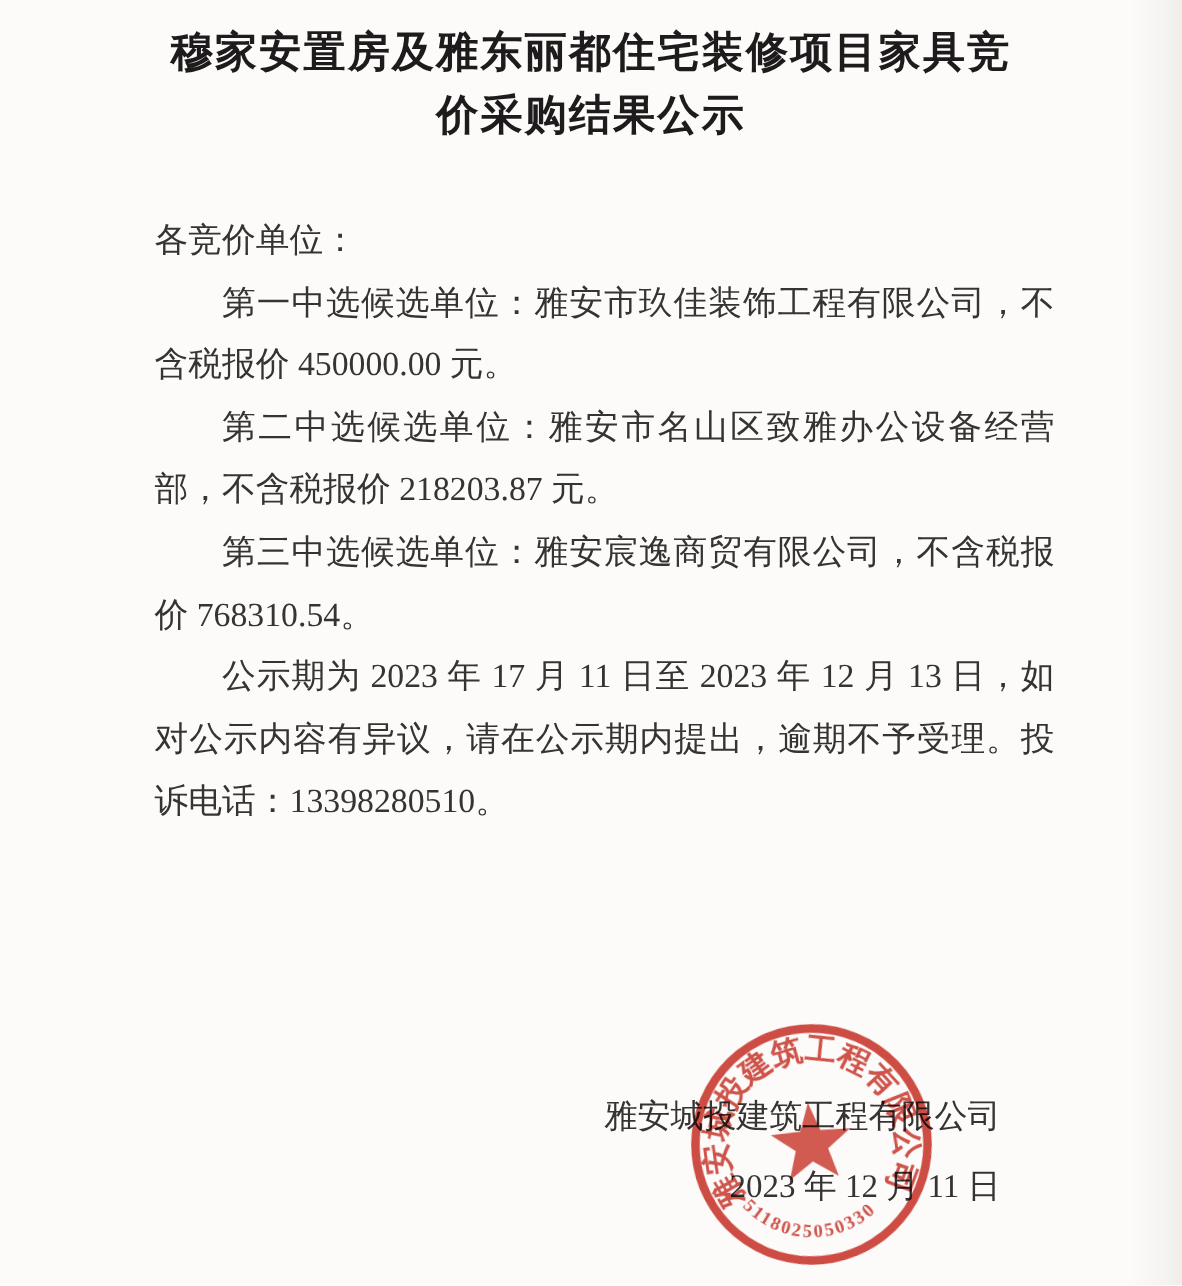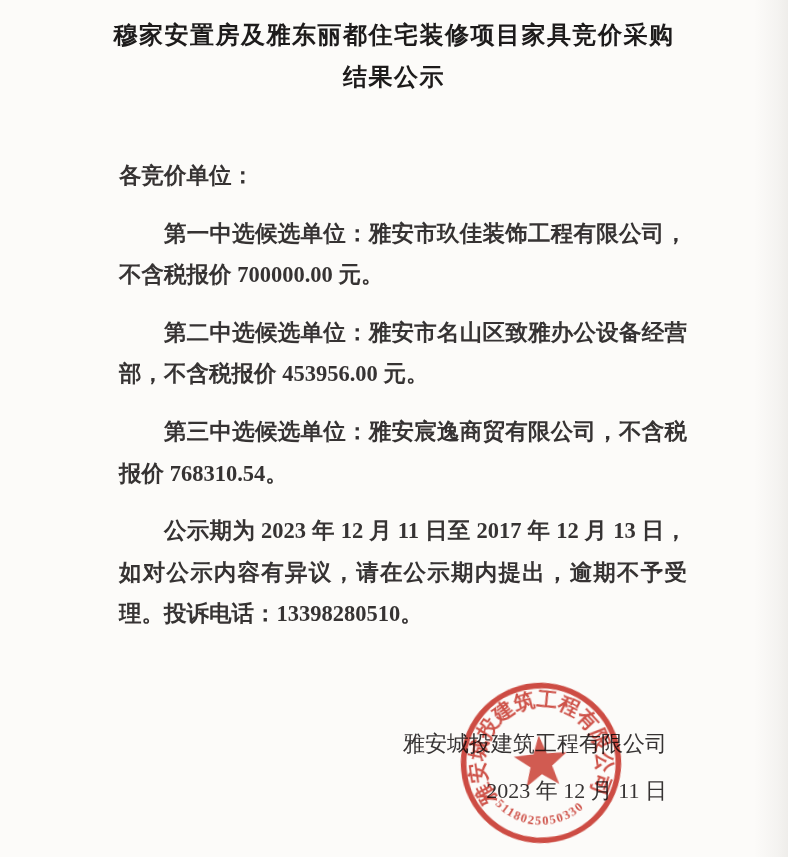--- a/index.html
+++ b/index.html
@@ -28,43 +28,42 @@
   }
   .doc-title {
     position: absolute;
     left: 94px;
     top: 14px;
     width: 600px;
     margin: 0;
     text-align: center;
     font-family: "Liberation Sans", sans-serif;
     font-weight: 800;
-    font-size: 24px;
+    font-size: 28px;
     line-height: 42px;
     letter-spacing: 1.5px;
     color: #1d1b1b;
   }
   .doc-title-inner {
     display: inline-block;
     max-width: 582px;
   }
   .doc-body {
     position: absolute;
     left: 103px;
     top: 139px;
     width: 600px;
     font-size: 22.5px;
     line-height: 41.6px;
     color: #363333;
     text-align: justify;
   }
   .doc-body p {
-    margin: 16px;
+    margin: 0;
     text-indent: 2em;
-    font-weight: bold;
   }
   .doc-body p.salutation {
     text-indent: 0;
   }
   .signature-block {
     position: absolute;
     top: 720px;
     right: 121px;
     text-align: right;
     font-size: 22px;
@@ -88,24 +87,24 @@
 <body>
 
 <div class="page">
 
   <div class="page-edge"></div>
 
   <h1 class="doc-title"><span class="doc-title-inner">穆家安置房及雅东丽都住宅装修项目家具竞价采购结果公示</span></h1>
 
   <div class="doc-body">
     <p class="salutation">各竞价单位：</p>
-    <p>第一中选候选单位：雅安市玖佳装饰工程有限公司，不含税报价 700000.00 元。</p>
-    <p>第二中选候选单位：雅安市名山区致雅办公设备经营部，不含税报价 453956.00 元。</p>
+    <p>第一中选候选单位：雅安市玖佳装饰工程有限公司，不含税报价 450000.00 元。</p>
+    <p>第二中选候选单位：雅安市名山区致雅办公设备经营部，不含税报价 218203.87 元。</p>
     <p>第三中选候选单位：雅安宸逸商贸有限公司，不含税报价 768310.54。</p>
-    <p>公示期为 2023 年 12 月 11 日至 2017 年 12 月 13 日，如对公示内容有异议，请在公示期内提出，逾期不予受理。投诉电话：13398280510。</p>
+    <p>公示期为 2023 年 17 月 11 日至 2023 年 12 月 13 日，如对公示内容有异议，请在公示期内提出，逾期不予受理。投诉电话：13398280510。</p>
   </div>
 
   <div class="signature-block">
     <div>雅安城投建筑工程有限公司</div>
     <div>2023 年 12 月 11 日</div>
   </div>
 
   <svg class="seal" viewBox="0 0 190 190" xmlns="http://www.w3.org/2000/svg">
     <defs>
       <path id="sealTopArc" d="M 49.9 126.6 A 55 55 0 1 1 140.1 126.6" fill="none"></path>

